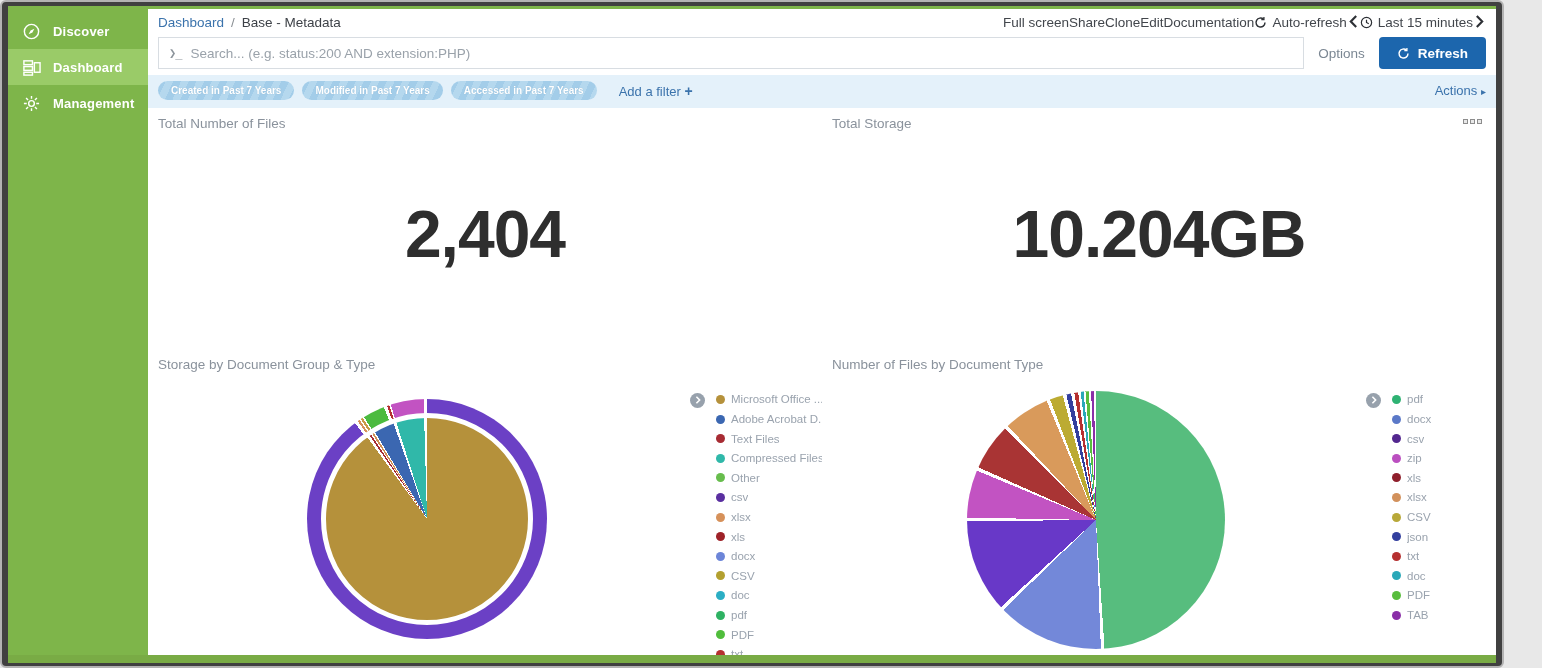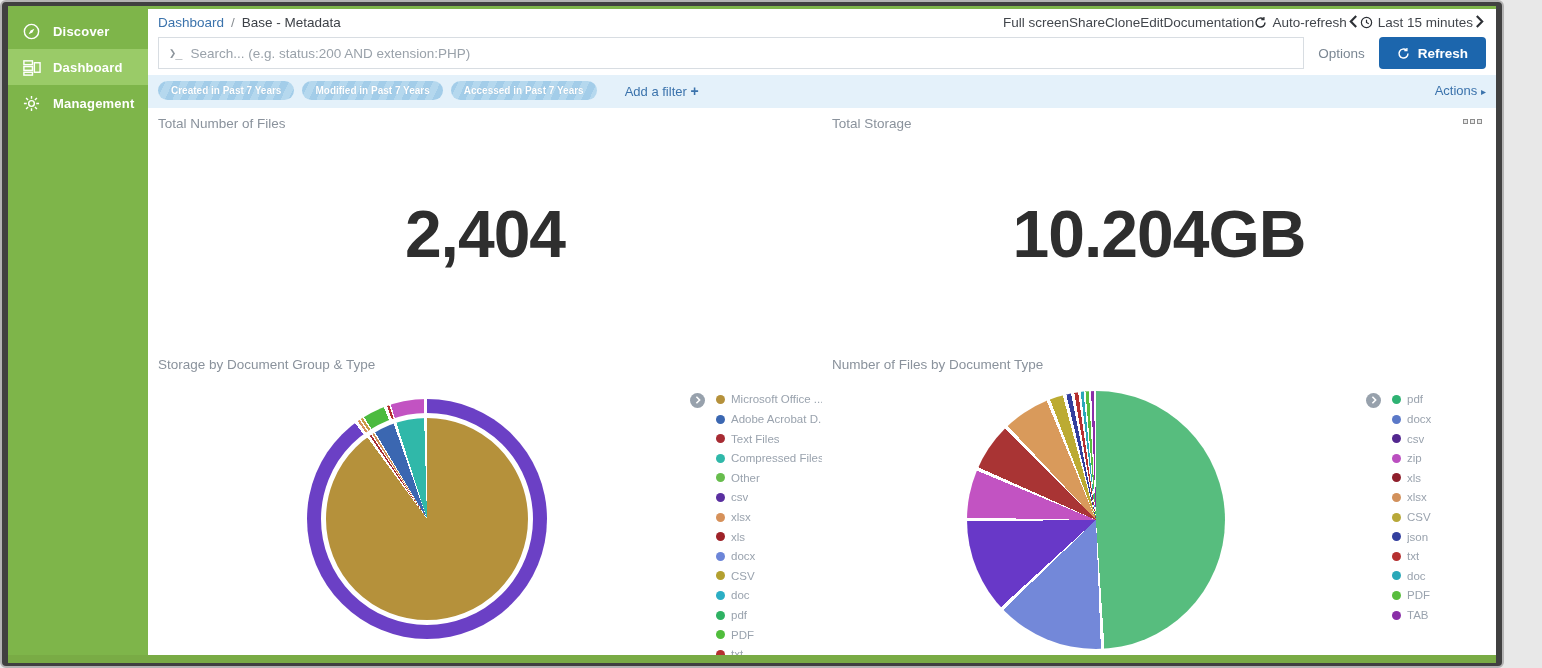--- a/index.html
+++ b/index.html
@@ -44,21 +44,21 @@
     font-size:13.5px; font-weight:600; display:flex; align-items:center; gap:8px; cursor:pointer; font-family:inherit;
   }
   #refresh-btn svg { width:13px; height:13px; }
 
   #filter-bar { background:#e4f1fa; padding:6px 10px 8px 10px; display:flex; align-items:center; flex:none; }
   .filter-pill {
     color:#fff; font-size:10px; font-weight:600; padding:4px 13px; border-radius:13px; margin-right:8px; cursor:pointer;
     background:repeating-linear-gradient(115deg,#a3cde9 0px,#a3cde9 7px,#b5d8ee 7px,#b5d8ee 14px);
     text-shadow:0 0 1px rgba(90,130,160,.35);
   }
-  #add-filter { color:#3b73ac; font-size:13px; margin-left:20px; cursor:pointer; }
+  #add-filter { color:#3b73ac; font-size:13px; margin-left:14px; cursor:pointer; }
   #add-filter b { font-weight:700; font-size:14px; }
   #actions-link { margin-left:auto; color:#3b73ac; font-size:13px; cursor:pointer; }
   #actions-link span.caret { font-size:10px; }
 
   
   #grid { flex:1; display:flex; flex-wrap:wrap; min-height:0; }
   .panel { width:50%; position:relative; overflow:hidden; }
   .panel.metric { height:44%; }
   .panel.chart { height:56%; }
   .panel-title { position:absolute; left:10px; top:8px; color:#8a929c; font-size:13.5px;text-align:center; }

